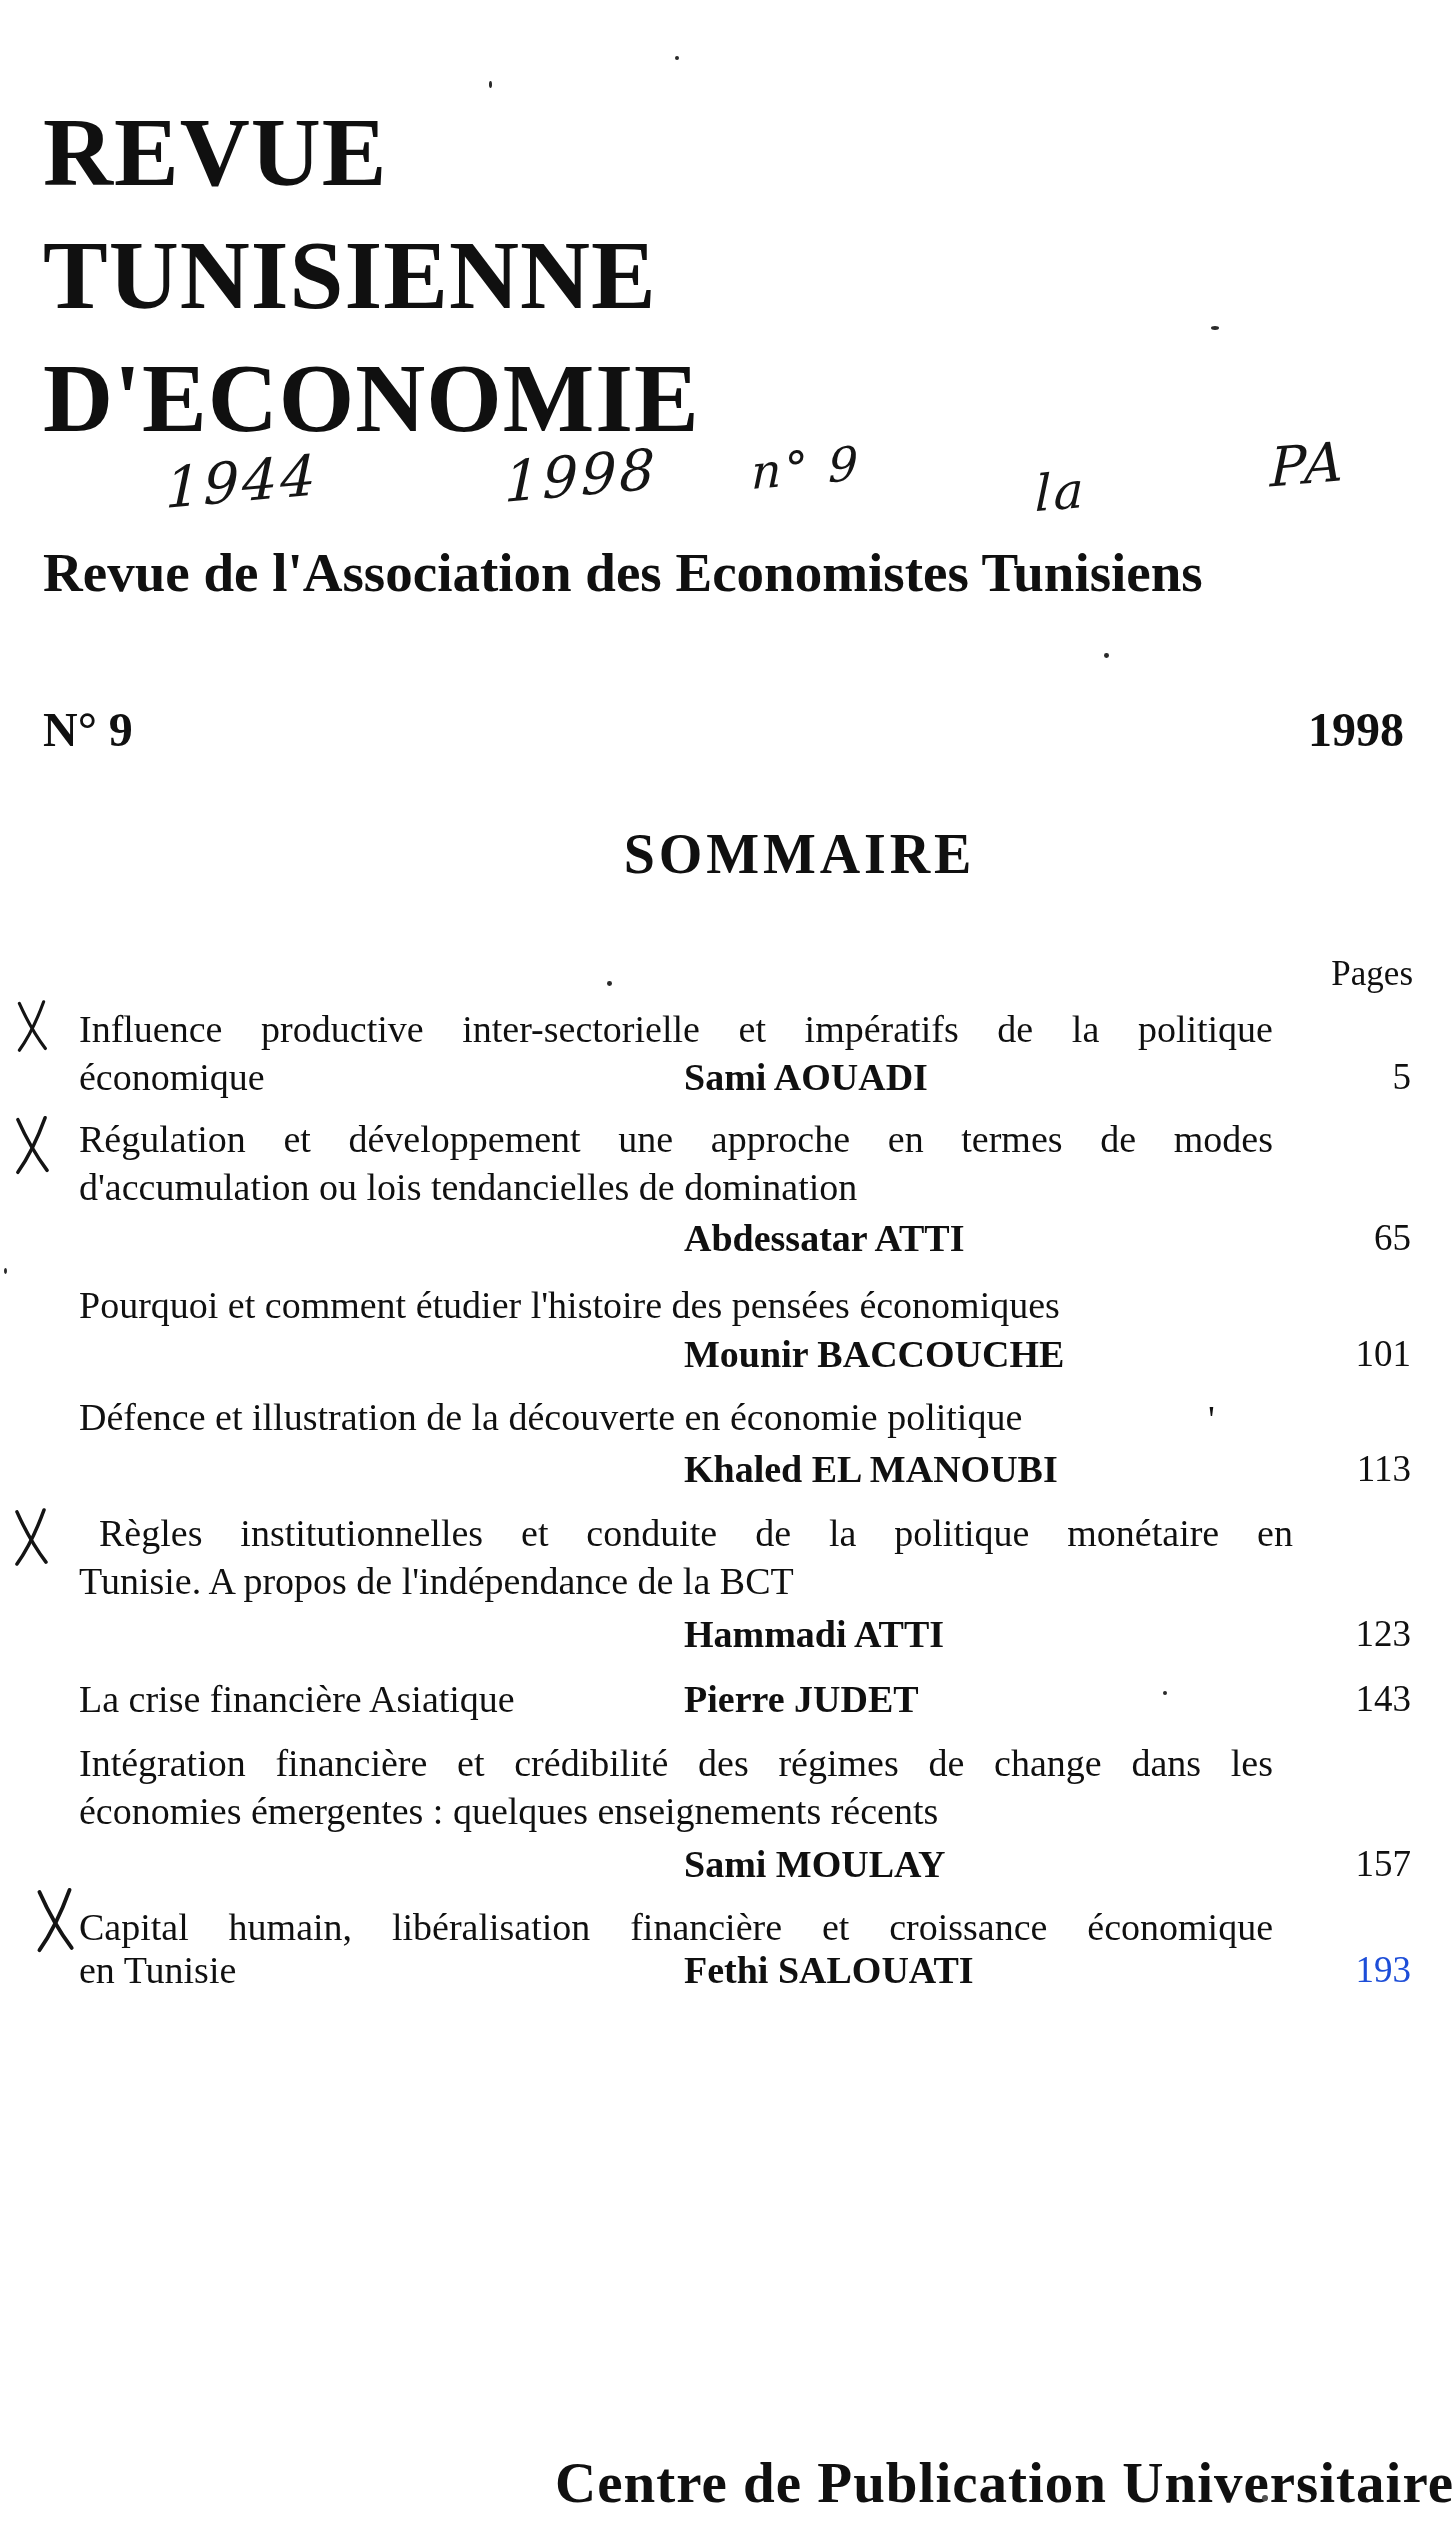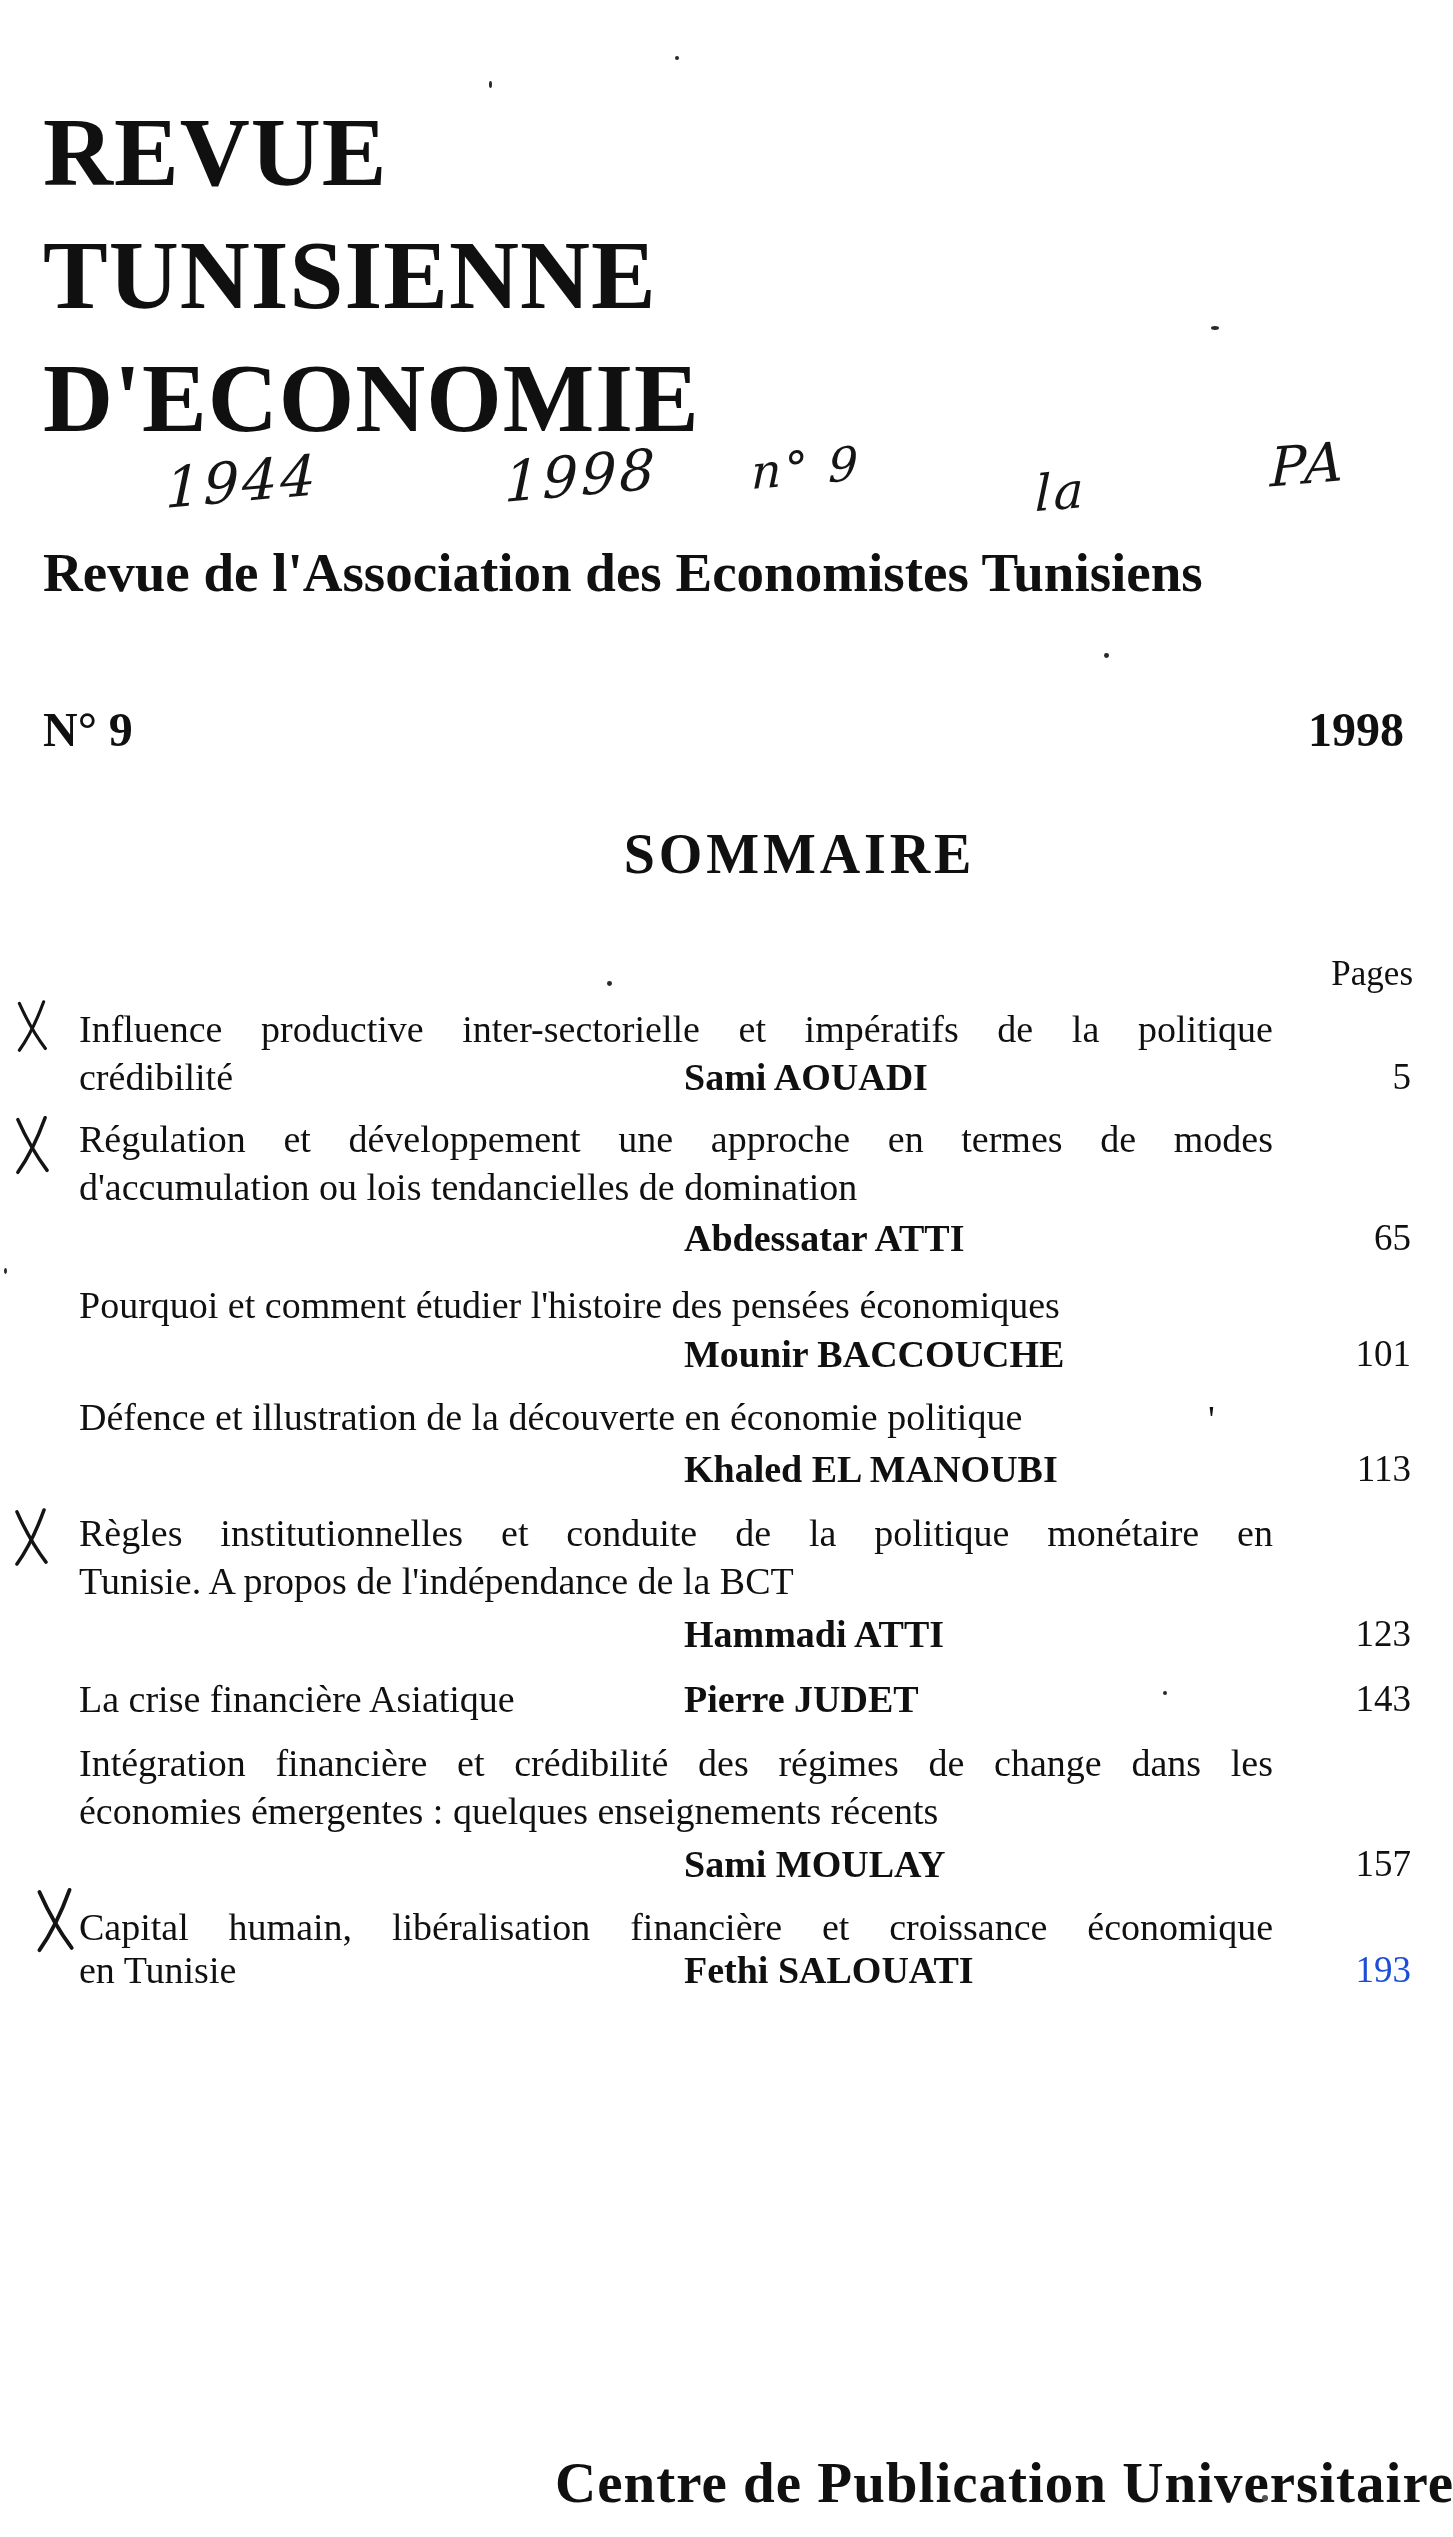--- a/index.html
+++ b/index.html
@@ -109,21 +109,21 @@
     <path d="M6 4 C 14 22, 24 40, 36 56"></path>
       <path d="M34 2 C 26 24, 16 44, 6 58"></path>
   </svg>
   <svg class="cross" style="left:33px;top:1886px;" width="43" height="68" viewBox="0 0 40 60">
     <path d="M6 4 C 14 22, 24 40, 36 56"></path>
       <path d="M34 2 C 26 24, 16 44, 6 58"></path>
   </svg>
 
   <div class="line just" style="top:1010px;">Influence productive inter-sectorielle et impératifs de la politique</div>
   <div class="row" style="top:1058px;">
-    <span class="inline-title">crédibilité</span>
+    <span class="inline-title">économique</span>
     <span class="author">Sami AOUADI</span>
     <span class="pageno">5</span>
   </div>
 
   <div class="line" style="top:1168px;">d'accumulation ou lois tendancielles de domination</div>
   <div class="line just" style="top:1120px;">Régulation et développement une approche en termes de modes</div>
   <div class="row" style="top:1219px;">
     <span class="author">Abdessatar ATTI</span>
     <span class="pageno">65</span>
   </div>
@@ -134,21 +134,21 @@
     <span class="pageno">101</span>
   </div>
 
   <div class="line" style="top:1398px;">Défence et illustration de la découverte en économie politique</div>
   <span class="artifact-apostrophe" style="left:1208px;top:1400px;">'</span>
   <div class="row" style="top:1450px;">
     <span class="author">Khaled EL MANOUBI</span>
     <span class="pageno">113</span>
   </div>
 
-  <div class="line just" style="top:1514px;">Règles institutionnelles et conduite de la politique monétaire en</div>
+  <div class="line just" style="top:1514px;margin-left:20px;">Règles institutionnelles et conduite de la politique monétaire en</div>
   <div class="line" style="top:1562px;">Tunisie. A propos de l'indépendance de la BCT</div>
   <div class="row" style="top:1615px;">
     <span class="author">Hammadi ATTI</span>
     <span class="pageno">123</span>
   </div>
 
   <div class="row" style="top:1680px;">
     <span class="inline-title">La crise financière Asiatique</span>
     <span class="author">Pierre JUDET</span>
     <span class="pageno">143</span>

